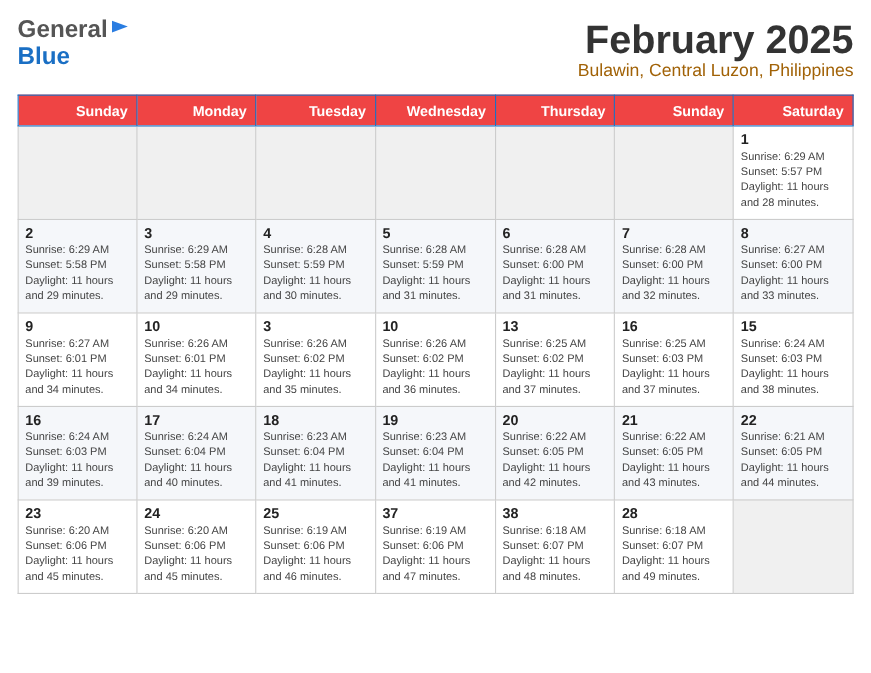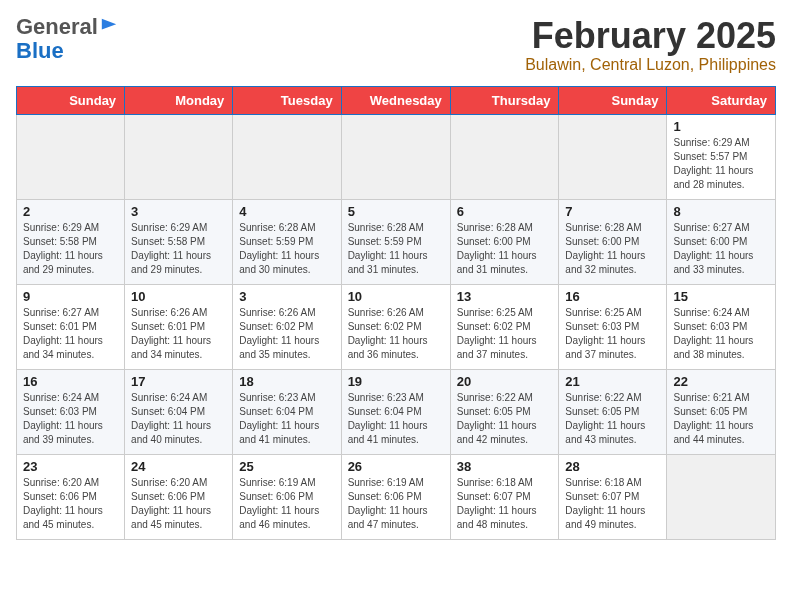--- a/index.html
+++ b/index.html
@@ -289,21 +289,21 @@
 Sunset: 6:06 PM
 Daylight: 11 hours and 45 minutes.</div>
         </td>
         <td>
           <div class="day-number">25</div>
           <div class="day-info" style="white-space: pre-line;">Sunrise: 6:19 AM
 Sunset: 6:06 PM
 Daylight: 11 hours and 46 minutes.</div>
         </td>
         <td>
-          <div class="day-number">26</div>
+          <div class="day-number">37</div>
           <div class="day-info" style="white-space: pre-line;">Sunrise: 6:19 AM
 Sunset: 6:06 PM
 Daylight: 11 hours and 47 minutes.</div>
         </td>
         <td>
           <div class="day-number">38</div>
           <div class="day-info" style="white-space: pre-line;">Sunrise: 6:18 AM
 Sunset: 6:07 PM
 Daylight: 11 hours and 48 minutes.</div>
         </td>

